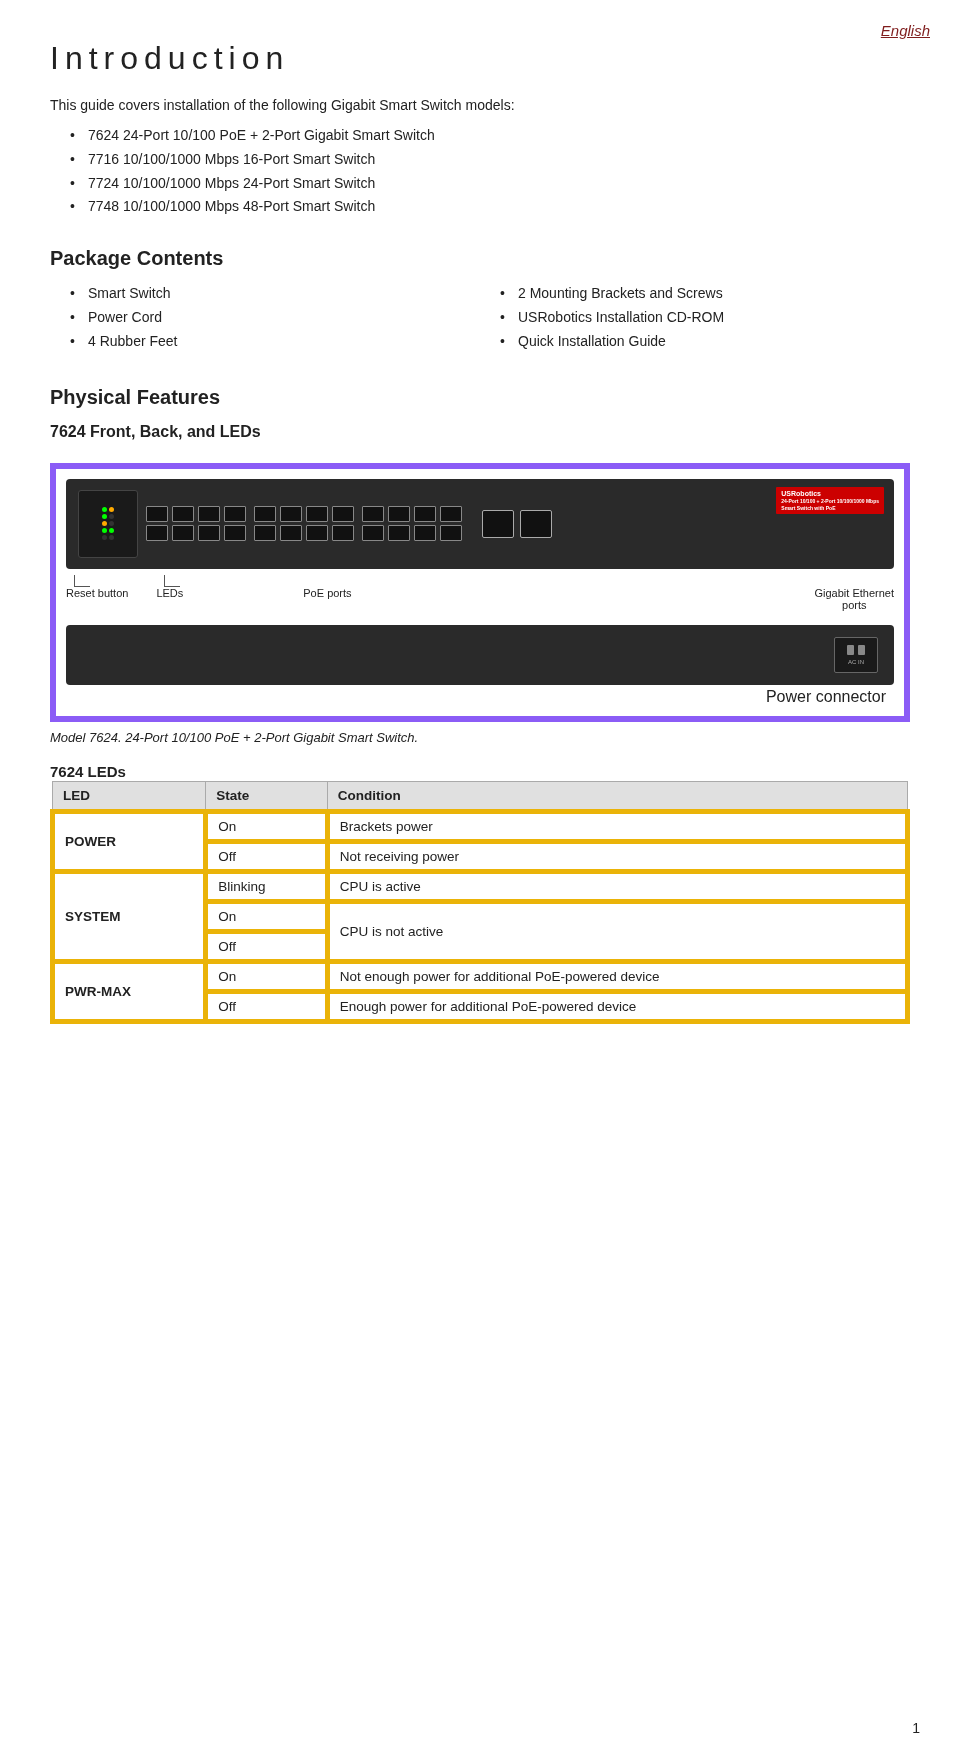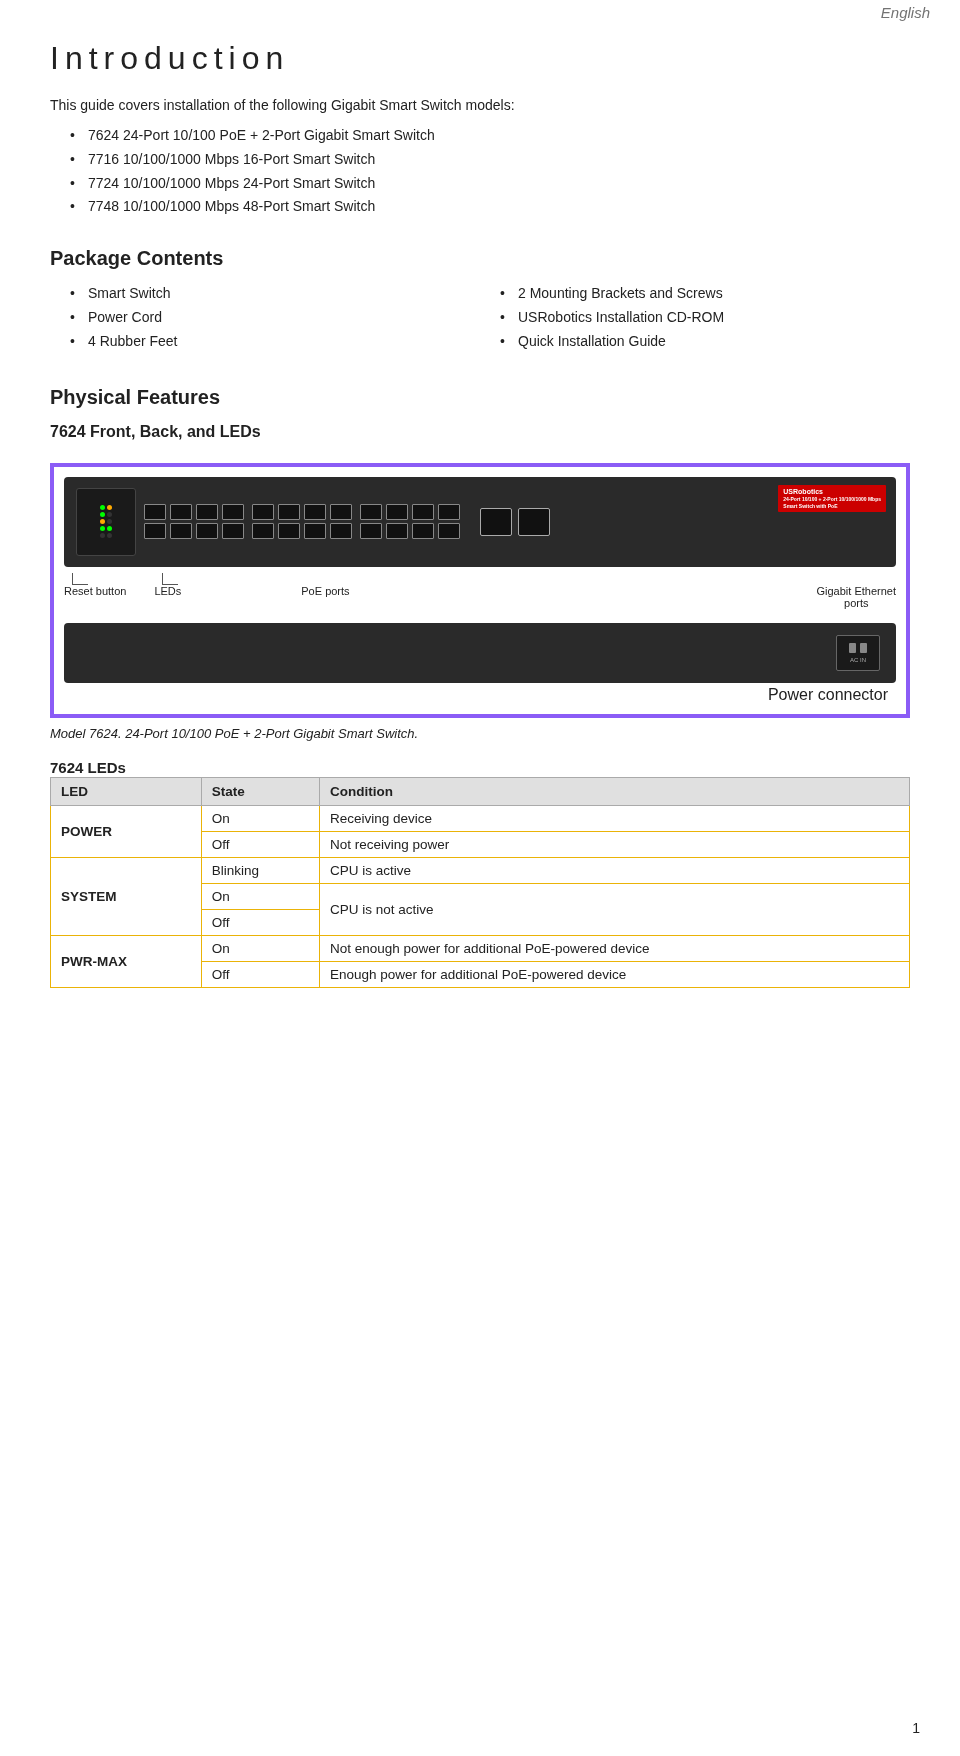--- a/index.html
+++ b/index.html
@@ -7,25 +7,26 @@
       font-family: Arial, sans-serif;
       background: #fff;
       color: #222;
       width: 960px;
       min-height: 1756px;
       padding: 30px 50px 40px 50px;
       position: relative;
     }
     .english-label {
       position: absolute;
-      top: 4px;
+      top: 22px;
       right: 30px;
       font-style: italic;
       font-size: 15px;
-      color: #737373;
+      color: #7f1d1d;
+      text-decoration: underline;
     }
     h1.intro-title {
       font-size: 32px;
       font-weight: normal;
       letter-spacing: 6px;
       margin-bottom: 18px;
       margin-top: 10px;
     }
     .intro-text {
       font-size: 14px;
@@ -68,21 +69,21 @@
       margin-top: 32px;
       margin-bottom: 8px;
     }
     h3.sub-title {
       font-size: 16px;
       font-weight: bold;
       margin-top: 14px;
       margin-bottom: 22px;
     }
     .device-diagram {
-      border: 4px solid #8b5cf6;
+      border: 6px solid #8b5cf6;
       background: #fff;
       margin: 12px 0 8px 0;
       padding: 10px 10px 10px 10px;
       position: relative;
       width: 100%;
     }
     .front-panel {
       background: #2a2a2a;
       border-radius: 4px;
       height: 90px;
@@ -213,21 +214,21 @@
       margin-top: 0;
     }
     table.led-table th {
       background: #e0e0e0;
       border: 1px solid #aaa;
       padding: 6px 10px;
       text-align: left;
       font-weight: bold;
     }
     table.led-table td {
-      border: 1px solid #eab308;
+      border: 5px solid #eab308;
       padding: 5px 10px;
       vertical-align: middle;
     }
     .led-name-cell {
       font-weight: bold;
       vertical-align: middle;
     }
     .page-num {
       position: absolute;
       bottom: 20px;
@@ -419,21 +420,21 @@
         <th>LED</th>
         <th>State</th>
         <th>Condition</th>
       </tr>
     </thead>
     <tbody>
 
       <tr>
         <td rowspan="2" class="led-name-cell">POWER</td>
         <td>On</td>
-        <td>Receiving device</td>
+        <td>Brackets power</td>
       </tr>
       <tr>
         <td>Off</td>
         <td>Not receiving power</td>
       </tr>
 
       <tr>
         <td rowspan="3" class="led-name-cell">SYSTEM</td>
         <td>Blinking</td>
         <td>CPU is active</td>

